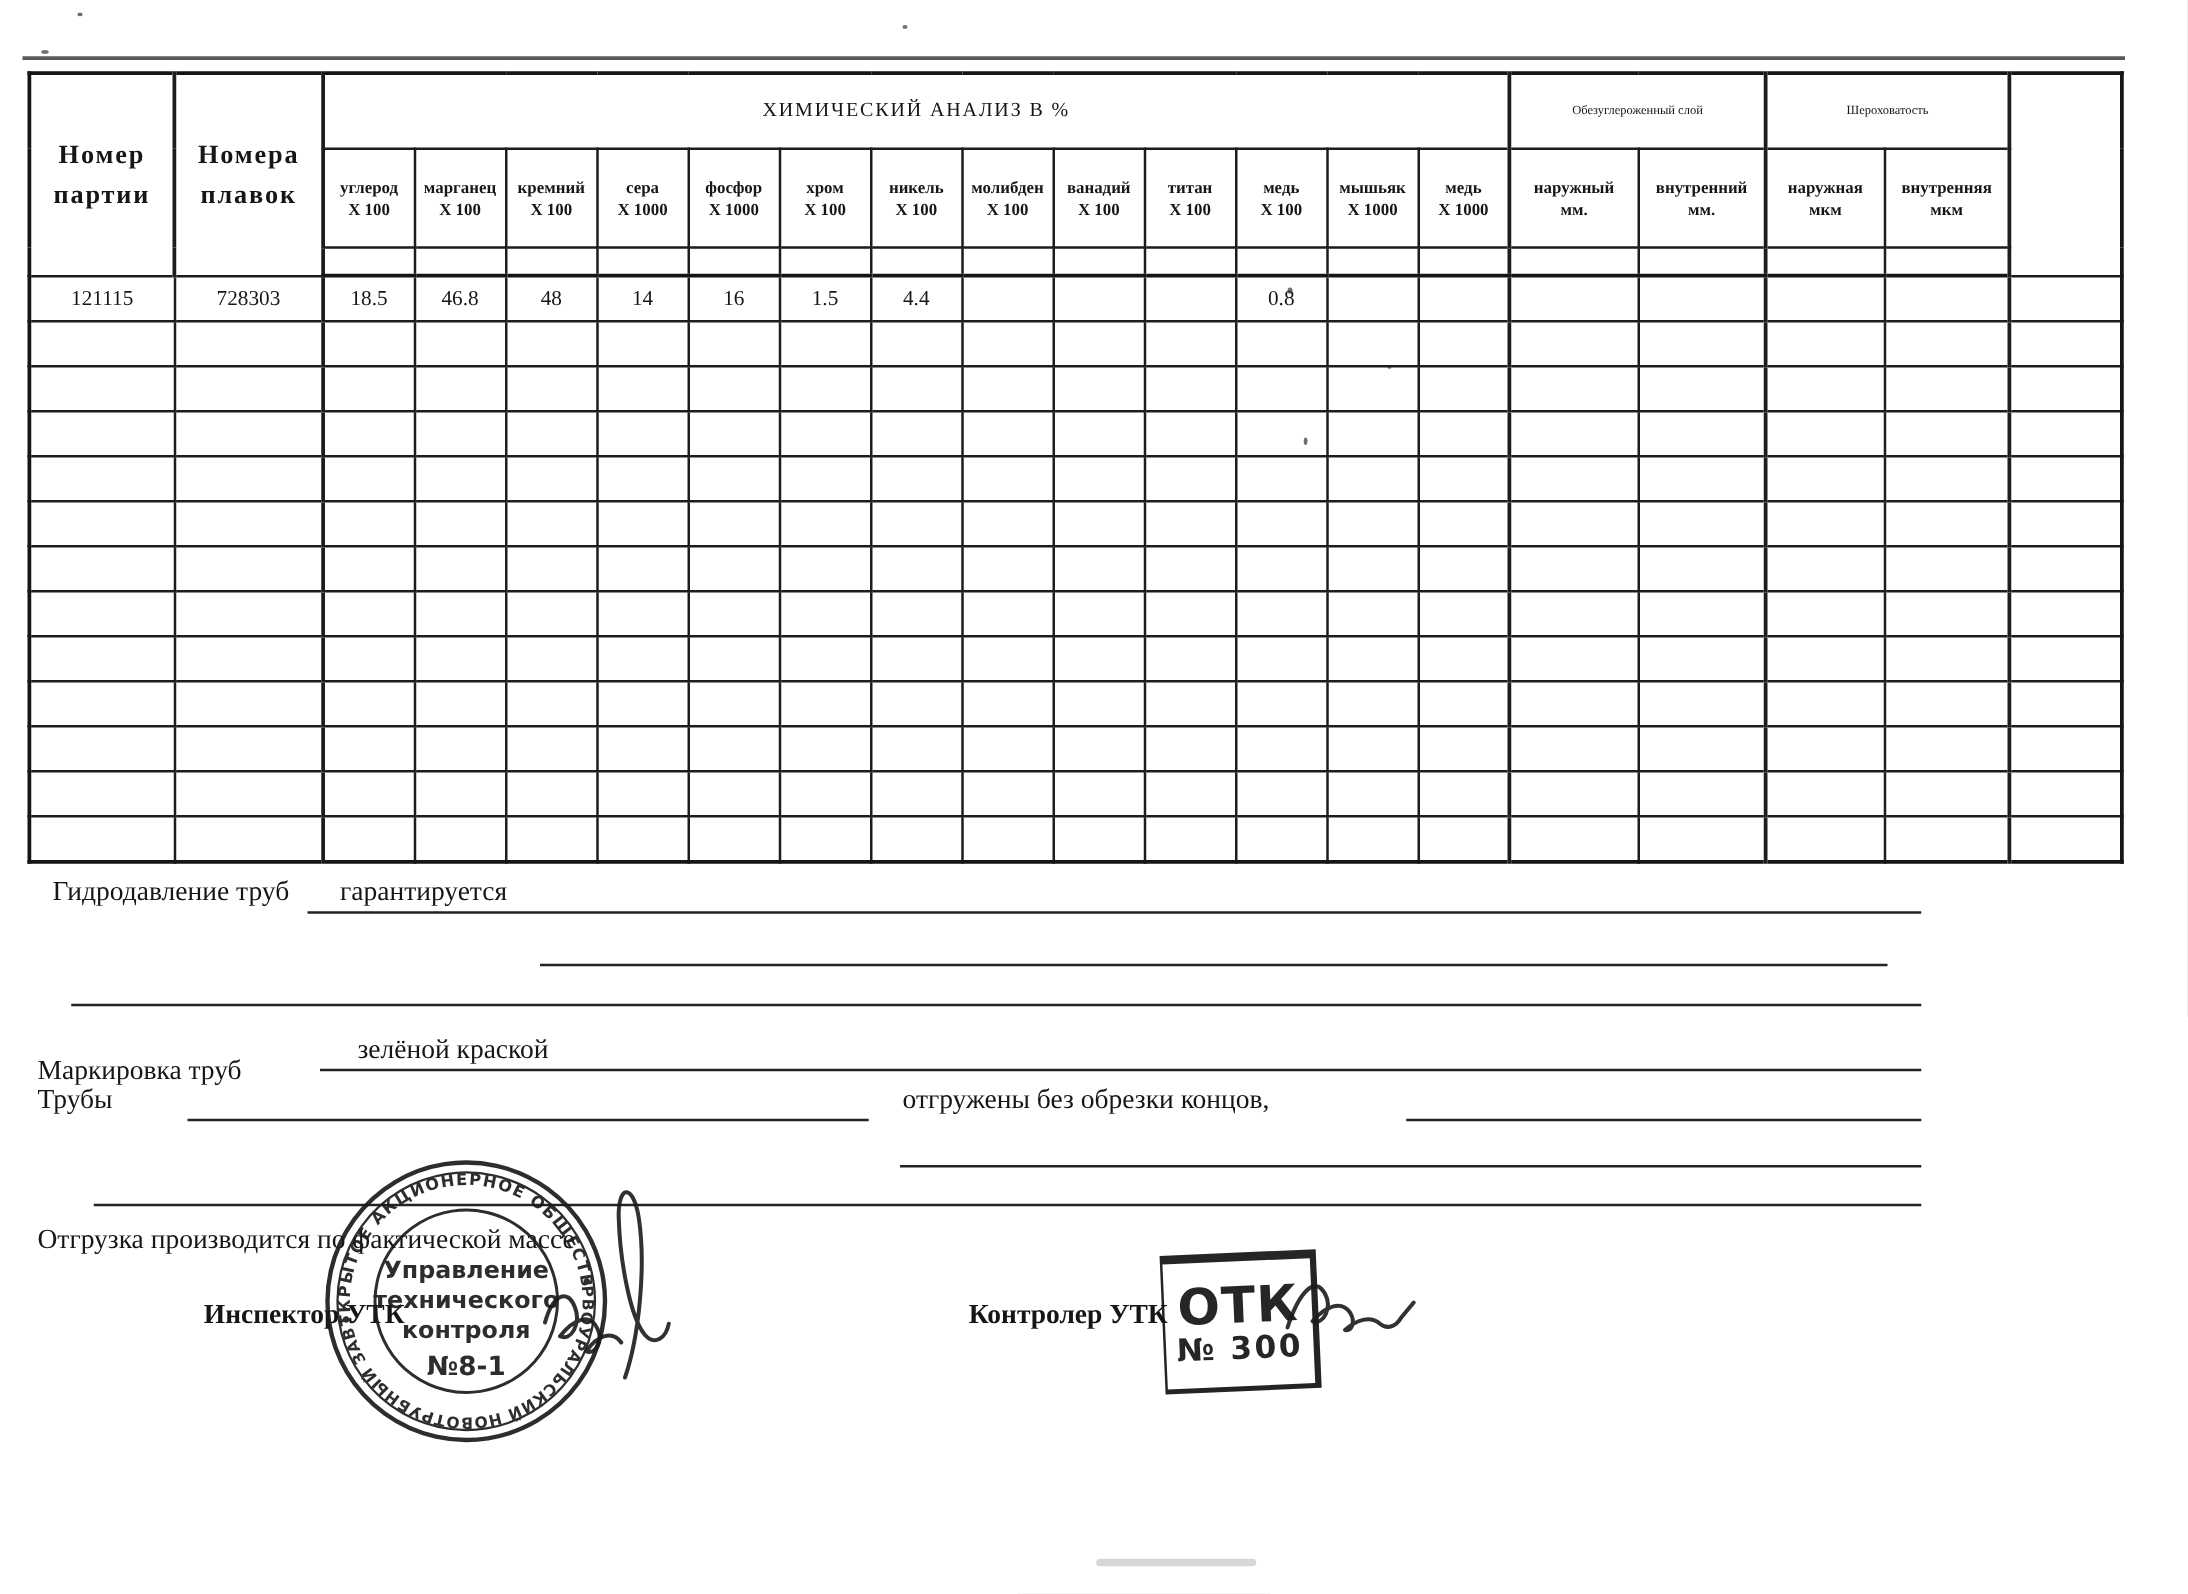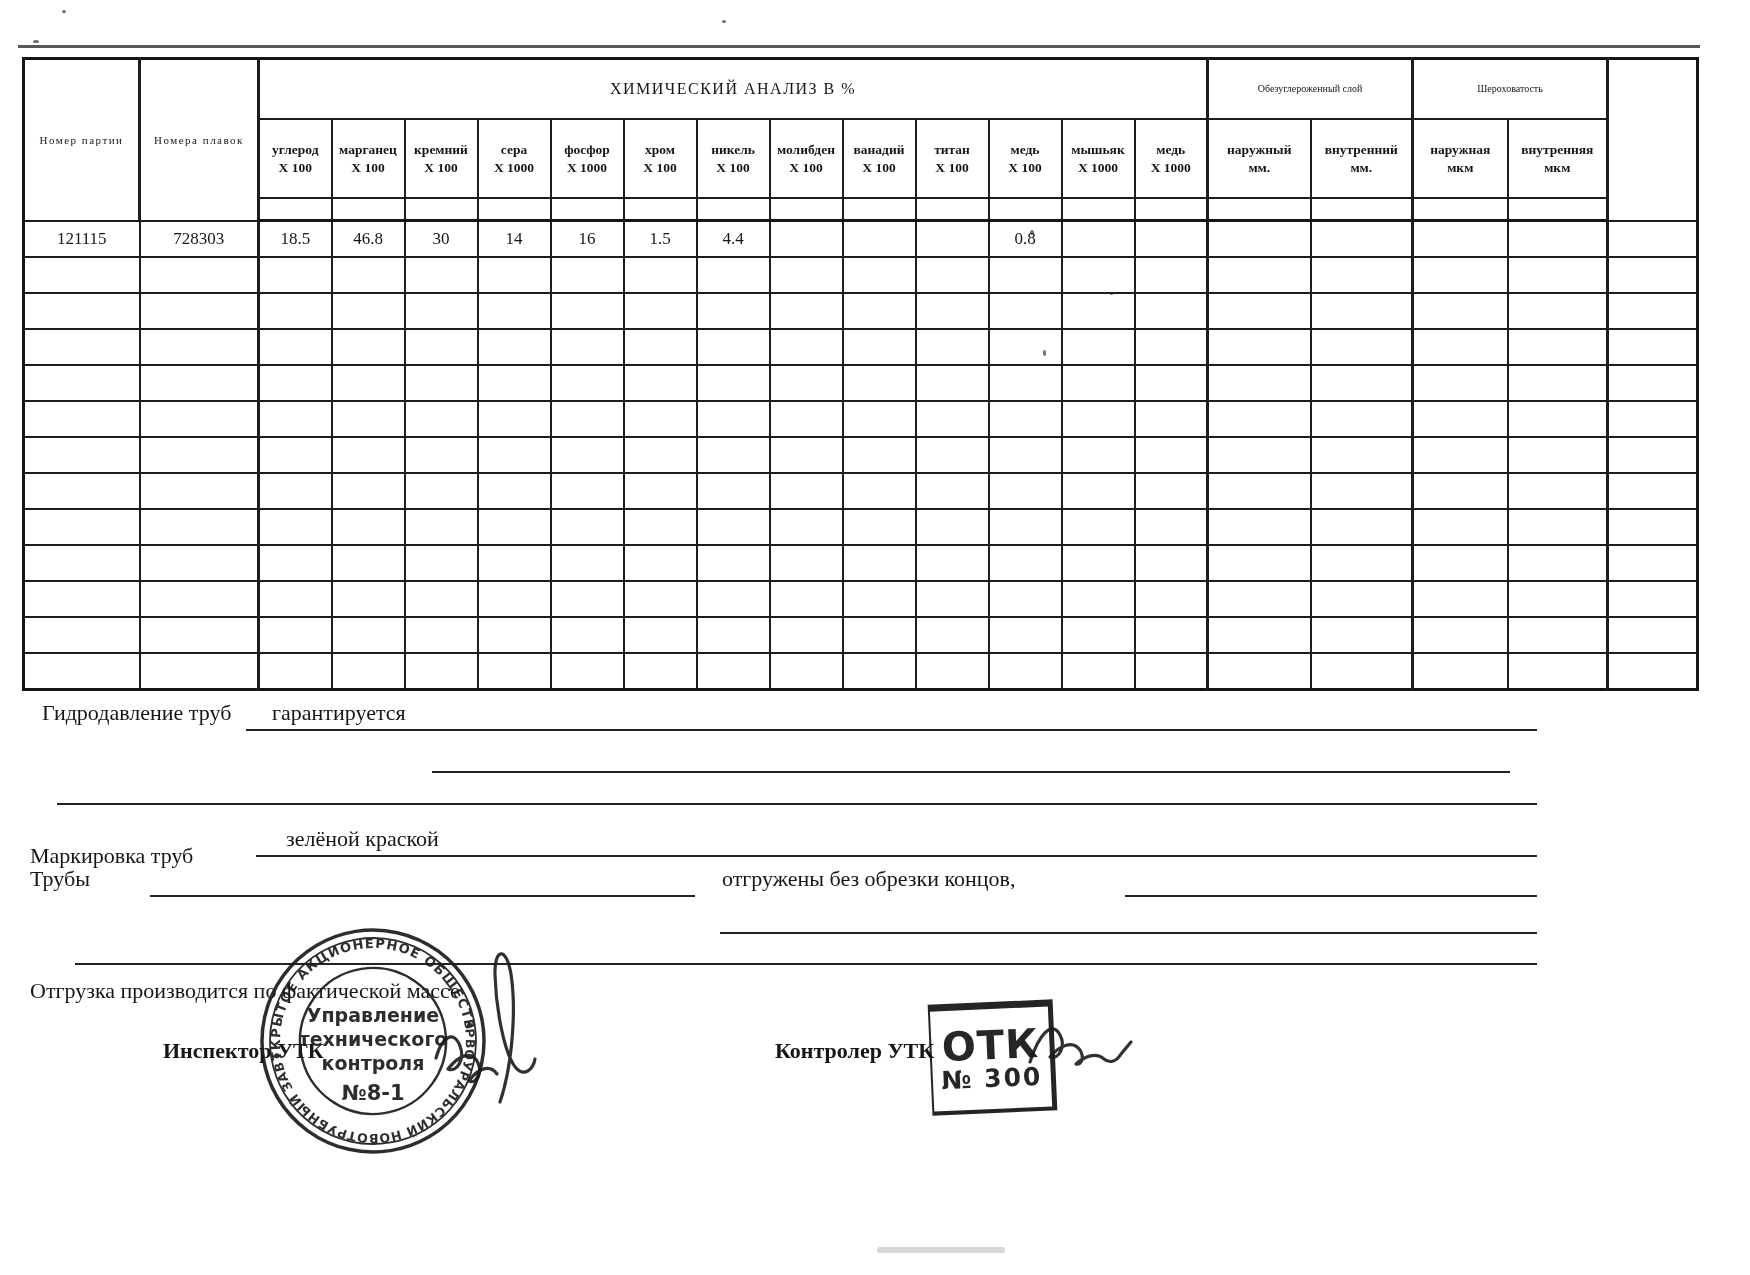--- a/index.html
+++ b/index.html
@@ -13,21 +13,21 @@
 
   
   table.main{position:absolute;left:22px;top:57px;width:1674px;border-collapse:collapse;table-layout:fixed;}
   table.main th,table.main td{border:2px solid #1d1d1d;padding:0 2px;text-align:center;vertical-align:middle;
         overflow:hidden;}
   table.main{border:3px solid #151515;}
   .r-title th{height:58px;font-weight:normal;font-size:16px;letter-spacing:1.5px;}
   .r-title th.group{letter-spacing:0;font-size:10px;font-weight:normal;line-height:1.25;}
   .r-sub th{height:77px;font-weight:bold;font-size:13.5px;line-height:1.3;}
   .r-strip th{height:20px;}
-  th.vhead{font-weight:normal;font-size:11px;line-height:1.5;}
+  th.vhead{font-weight:bold;font-size:21px;line-height:1.5;}
   thead tr.r-strip th{border-bottom:3.5px solid #151515;}
   tbody td{height:34px;font-size:17px;}
   .sb{border-left-width:3px !important;}
 
   
   .note{position:absolute;font-size:22px;white-space:nowrap;}
   .bline{position:absolute;height:2px;background:#232323;}
   .sig-label{position:absolute;font-size:22px;font-weight:bold;white-space:nowrap;}
 
   
@@ -179,21 +179,21 @@
         <th class="sb"></th>
           <th></th>
       </tr>
     </thead>
     <tbody>
         <tr>
           <td>121115</td>
           <td>728303</td>
           <td class="sb">18.5</td>
           <td>46.8</td>
-          <td>30</td>
+          <td>48</td>
           <td>14</td>
           <td>16</td>
           <td>1.5</td>
           <td>4.4</td>
           <td></td>
           <td></td>
           <td></td>
           <td>0.8</td>
           <td></td>
           <td></td>

